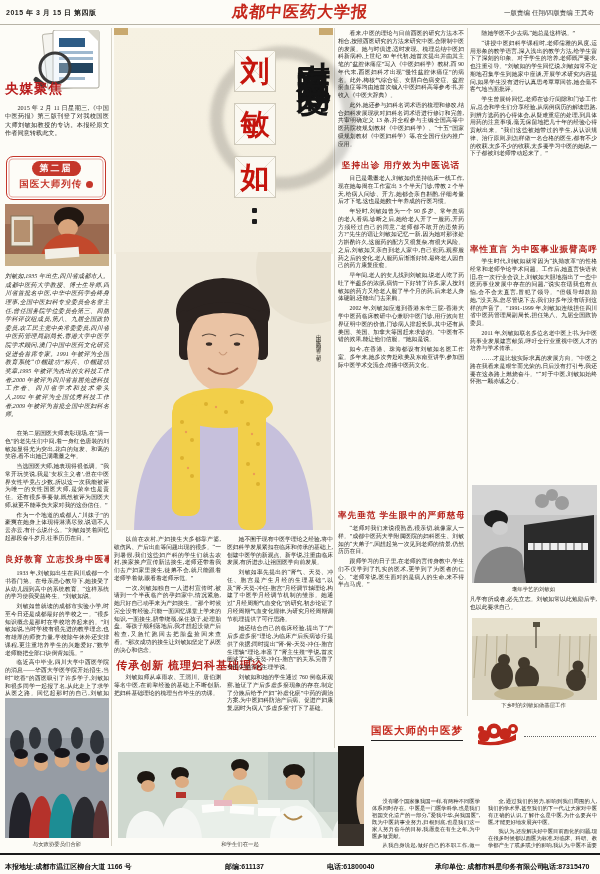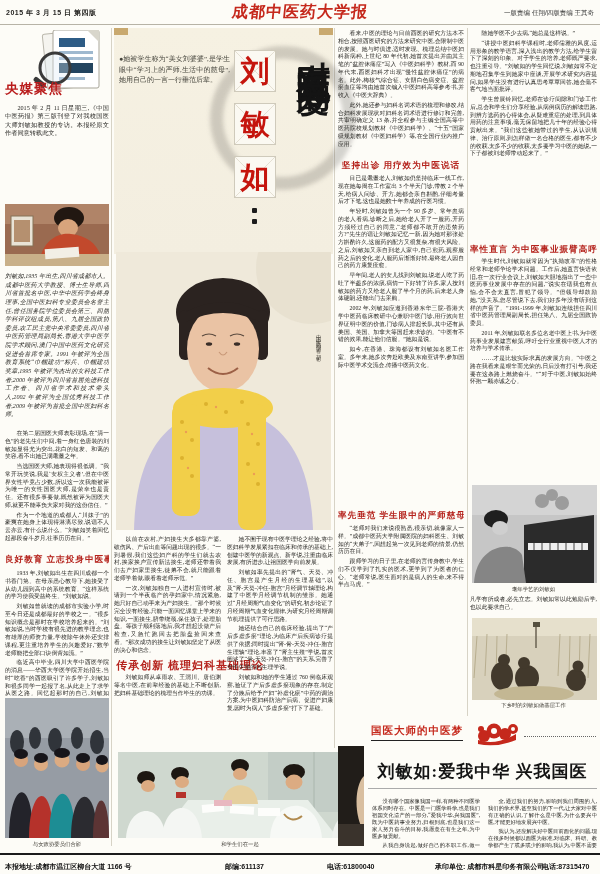--- a/index.html
+++ b/index.html
@@ -95,20 +95,25 @@
         <rect x="48" y="33" width="34" height="10" fill="#23445f"></rect>
         <rect x="48" y="47" width="26" height="3" fill="#9fb9cf"></rect>
         <circle cx="44" cy="38" r="15" fill="rgba(220,235,245,.35)" stroke="#3a3a3a" stroke-width="3"></circle>
         <rect x="22" y="50" width="14" height="5" rx="2" fill="#3a3a3a" transform="rotate(38 29 52)"></rect>
       </svg>
     </div>
     <div class="focus-label">央媒聚焦</div>
     <div class="bt abs nois" style="left:0;top:74px;width:104px;height:48px;font-size:6.2px;">
       <p style="text-indent:2em;">2015 年 2 月 11 日星期三,《中国中医药报》第三版刊登了对我校国医大师刘敏如教授的专访。本报经原文作者同意转载此文。</p>
     </div>
+    <div class="badge">
+      <div><span class="badge-pill">第二届</span></div>
+      <div class="badge-line2"><span>国医大师列传</span>
+        <span class="badge-dot"></span></div>
+    </div>
     <div class="photo" style="left:0;top:174px;width:104px;height:62px;">
       <svg width="104" height="62" viewBox="0 0 104 62">
         <rect width="104" height="62" fill="#9a6a50"></rect>
         <rect width="104" height="20" fill="#b08468"></rect>
         <rect x="6" y="12" width="22" height="30" fill="#e9e3d6" stroke="#857257"></rect>
         <rect x="9" y="16" width="16" height="22" fill="#b5906f"></rect>
         <ellipse cx="64" cy="14" rx="15" ry="11" fill="#211711"></ellipse>
         <ellipse cx="63" cy="24" rx="10" ry="9" fill="#d8a47c"></ellipse>
         <path d="M34 62 C36 36 54 28 66 30 C84 32 96 42 98 62 Z" fill="#c2492c"></path>
         <rect x="0" y="50" width="104" height="12" fill="#c9b089"></rect>
@@ -170,21 +175,20 @@
     <div class="caption abs" style="left:0;top:811px;width:104px;">与女政协委员们合影</div>
   </div>
 
   <div id="feature">
     <div class="feat-bg"></div>
     <div class="enso"></div>
     <div class="corner-tab" style="left:0;"></div>
     <div class="corner-tab" style="right:0;"></div>
 
     <div class="bullets nois">
-        <p>●她被学生称为“美女刘婆婆”,是学生眼中“学习上的严师,生活中的慈母”,她用自己的一言一行垂范后辈。</p>
     </div>
 
     <div class="namebox" style="top:22px;">刘</div>
     <div class="namebox" style="top:75px;">敏</div>
     <div class="namebox" style="top:128px;">如</div>
     <div class="colon-dot" style="top:180px;"></div>
     <div class="colon-dot" style="top:191px;"></div>
 
     <div class="v-headline">对中医有无尽的爱</div>
 
@@ -398,21 +402,20 @@
           <circle cx="39" cy="9" r="5"></circle>
           <path d="M4 20 Q22 26 42 14 L42 20 Q22 28 4 24 Z"></path>
           <circle cx="7" cy="9" r="3"></circle>
         </g>
       <g fill="#fdfcf7">
           <circle cx="20" cy="11" r="3"></circle>
           <circle cx="39" cy="9" r="2"></circle>
         </g>
     </svg>
     <div class="dream-dots"></div>
-    <div class="dream-headline">刘敏如:爱我中华  兴我国医</div>
     <div class="dream-col abs" style="left:34px;top:78px;width:108px;height:50px;">
       <p>没有哪个国家像我国一样,有两种不同医学体系同时存在。中医是一门医学科学,也是我们祖国文化遗产的一部分,“爱我中华,兴我国医”,既为中医药事业努力,归根到底,也是我们这一家人努力奋斗的目标,我愿意在有生之年,为中医多做贡献。</p>
         <p>从我自身说起,做好自己的本职工作,做一切力所能及的回报社会,全方位服务大众。</p>
     </div>
     <div class="dream-col abs" style="left:150px;top:78px;width:109px;height:50px;">
       <p>全,通过我们的努力,影响到我们周围的人,我们的学术界,甚至我们的下一代,让大家对中医有正确的认识,了解什么是中医,为什么要兴中医,才能更好地发展兴中医。</p>
         <p>我认为,还应解决好中医目前西化的问题,现在很多时候都以西医为标准,对临床、科研、教学都产生了或多或少的影响,我认为,中医不需要去“迎合”西医,失去自己所有的特色,做一名“好大夫”的同时,让一些中医的观念,用 色。</p>
     </div>
   </div>
 

